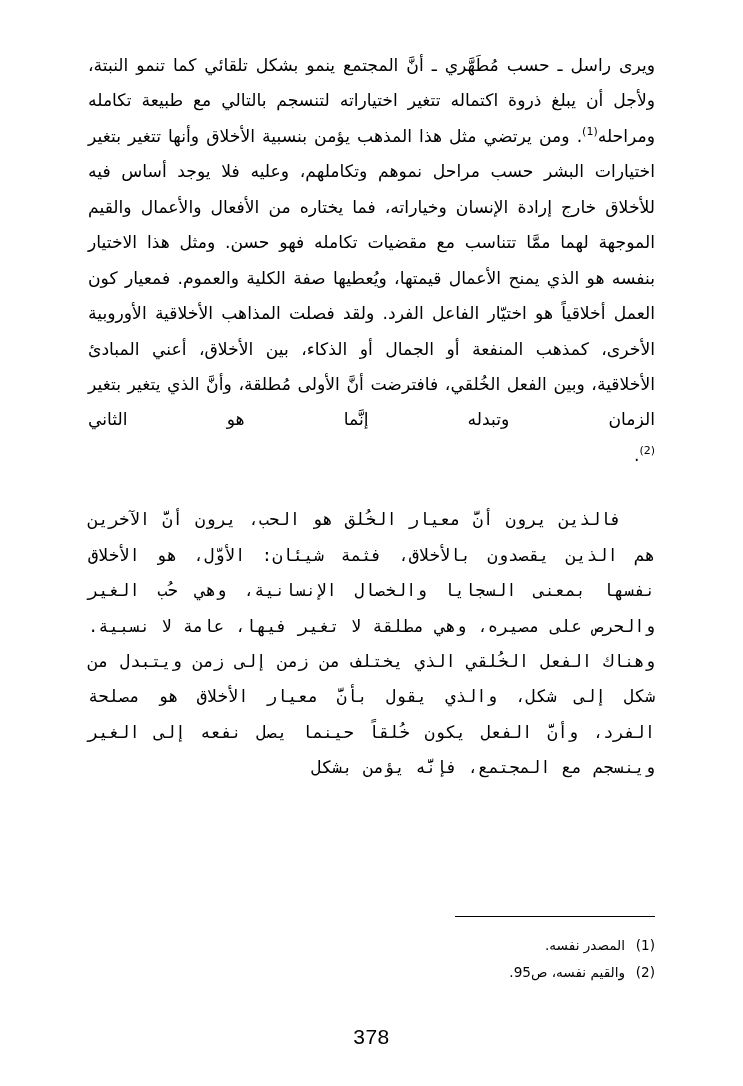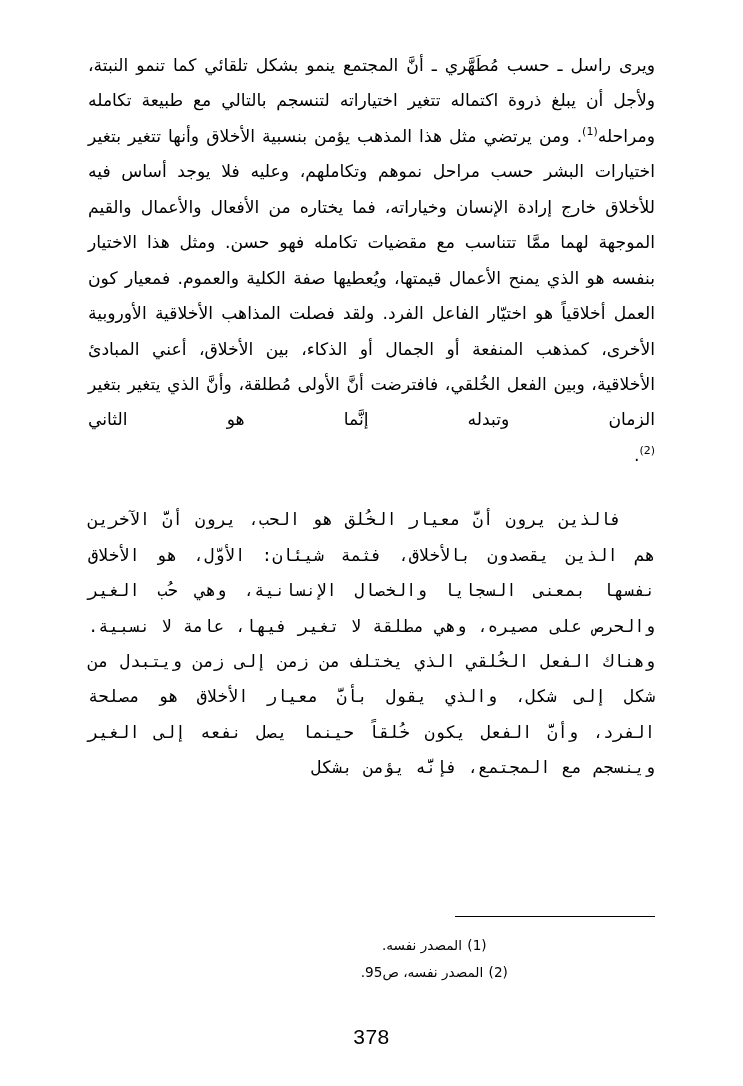--- a/index.html
+++ b/index.html
@@ -58,24 +58,24 @@
     position: absolute;
     top: 916px;
     right: 88px;
     width: 200px;
     height: 0;
     border-top: 1.4px solid #000;
   }
   .footnotes {
     position: absolute;
     top: 932px;
-    right: 96px;
+    right: 88px;
     width: 420px;
     direction: rtl;
-    text-align: center;
+    text-align: right;
     font-size: 13.6px;
     line-height: 1.95;
   }
   .footnote {
     display: block;
     white-space: nowrap;
   }
   .fn-num {
     display: inline-block;
     min-width: 30px;
@@ -105,18 +105,18 @@
     <div class="gap"></div>
 
     <p class="para indent last-right">فالذين يرون أنَّ معيار الخُلق هو الحب، يرون أنَّ الآخرين هم الذين يقصدون بالأخلاق، فثمة شيئان: الأوّل، هو الأخلاق نفسها بمعنى السجايا والخصال الإنسانية، وهي حُب الغير والحرص على مصيره، وهي مطلقة لا تغير فيها، عامة لا نسبية. وهناك الفعل الخُلقي الذي يختلف من زمن إلى زمن ويتبدل من شكل إلى شكل، والذي يقول بأنَّ معيار الأخلاق هو مصلحة الفرد، وأنَّ الفعل يكون خُلقاً حينما يصل نفعه إلى الغير وينسجم مع المجتمع، فإنَّه يؤمن بشكل</p>
 
   </div>
 
   <div class="footnote-rule"></div>
 
   <div class="footnotes">
     <span class="footnote"><span class="fn-num">(1)</span><span>المصدر نفسه.</span></span>
-    <span class="footnote"><span class="fn-num">(2)</span><span>المصدر نفسه، ص95.</span></span>
+    <span class="footnote"><span class="fn-num">(2)</span><span>والقيم نفسه، ص95.</span></span>
   </div>
 
   <div class="page-number">378</div>
 
 </div>
 
 </body></html>

